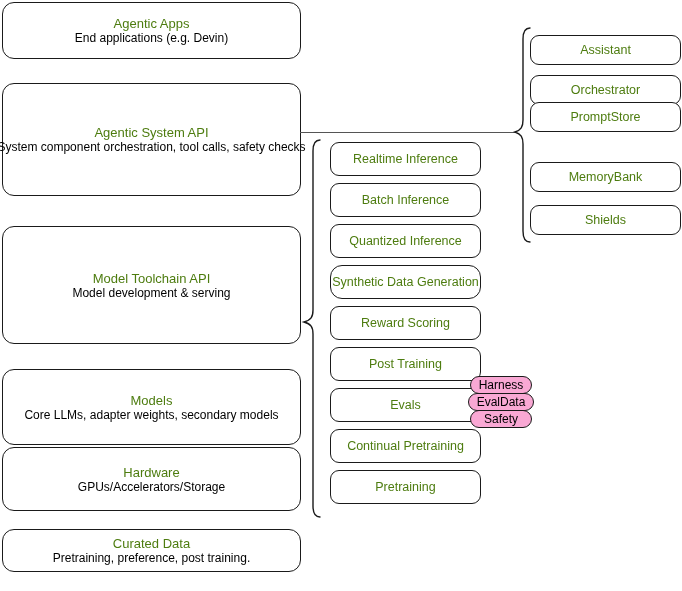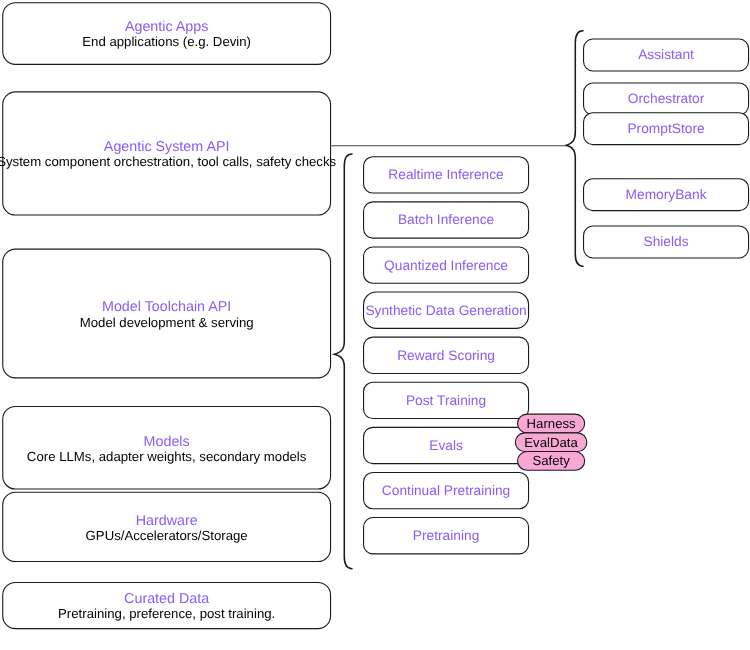--- a/index.html
+++ b/index.html
@@ -28,21 +28,21 @@
     background: #ffffff;
     display: flex;
     flex-direction: column;
     align-items: center;
     justify-content: center;
     text-align: center;
   }
   .box .title {
     font-size: 13px;
     line-height: 16px;
-    color: #8b5cf6;
+    color: #4d7c0f;
     white-space: nowrap;
   }
   .box .subtitle {
     font-size: 12px;
     line-height: 13px;
     color: #000;
     margin-top: 0;
     white-space: nowrap;
   }
 

